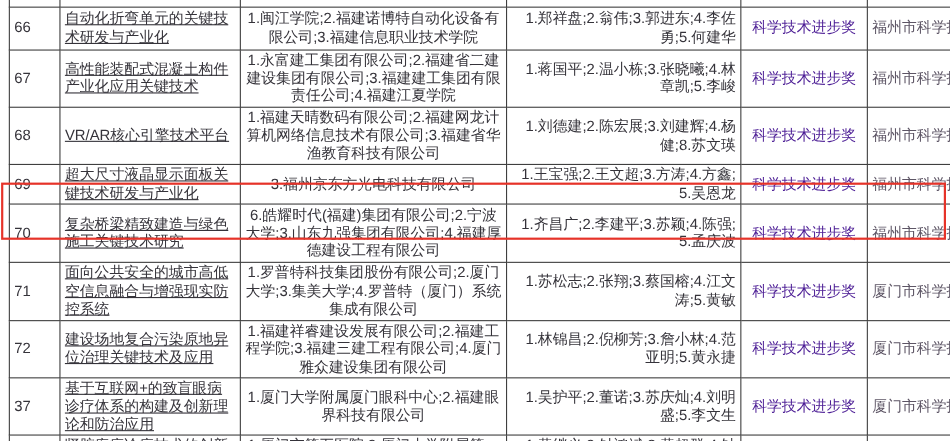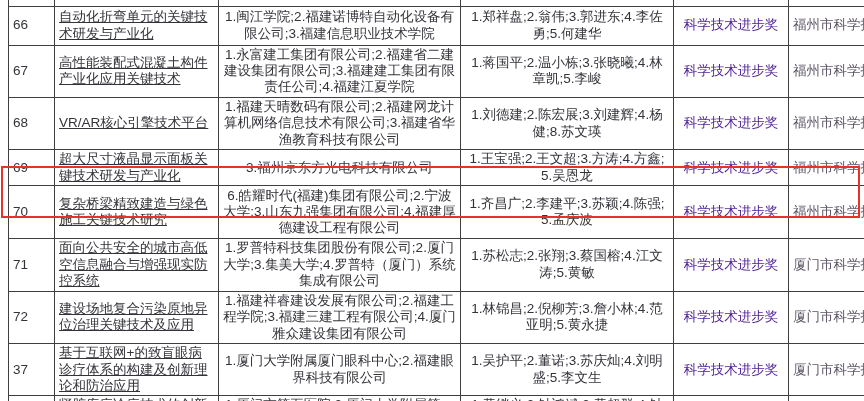--- a/index.html
+++ b/index.html
@@ -18,21 +18,21 @@
   table.award-table td{
     border:1px solid #3f3f3f;
     vertical-align:middle;
     padding:1px 4px;
     overflow:hidden;
     word-break:break-all;
   }
   td.c-no{width:37px;text-align:left;padding:1px 1px;}
   td.c-title{width:155px;text-align:left;padding:1px 3px;text-decoration:underline;}
   td.c-orgs{width:233px;text-align:center;}
-  td.c-people{width:204px;text-align:center;}
+  td.c-people{width:204px;text-align:right;}
   td.c-award{width:106px;text-align:center;color:#4c1d95;padding:1px 2px;}
   td.c-unit{width:120px;text-align:left;color:#5d5565;padding:1px 10px 1px 5px;}
   tr.partial td{border-top:none;}
   .highlight-box{
     position:absolute;left:1px;top:166px;width:859px;height:52px;
     border:2px solid #e63329;
     box-sizing:border-box;
     pointer-events:none;
     z-index:5;
   }

